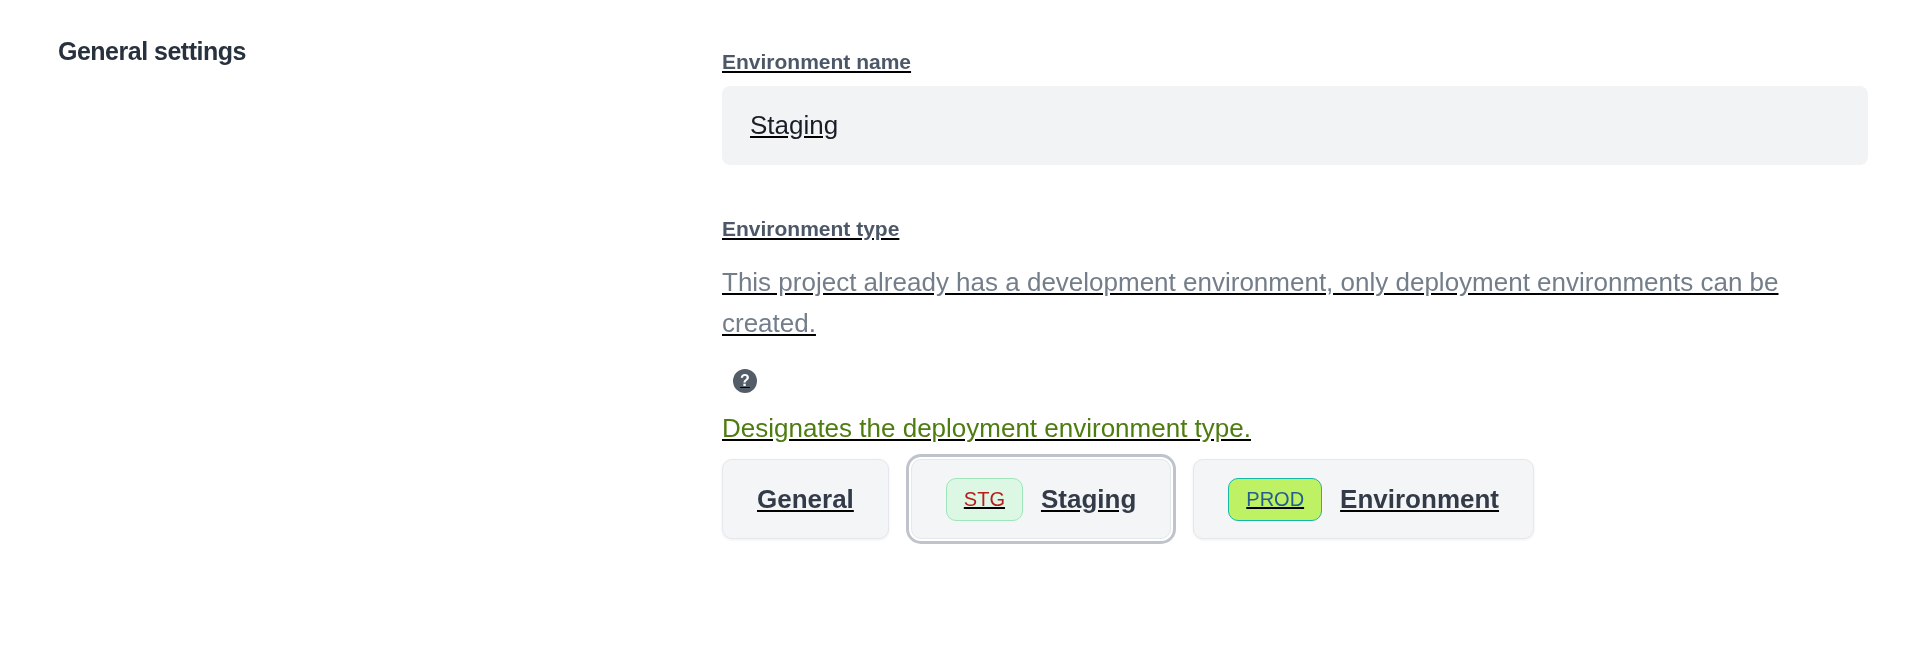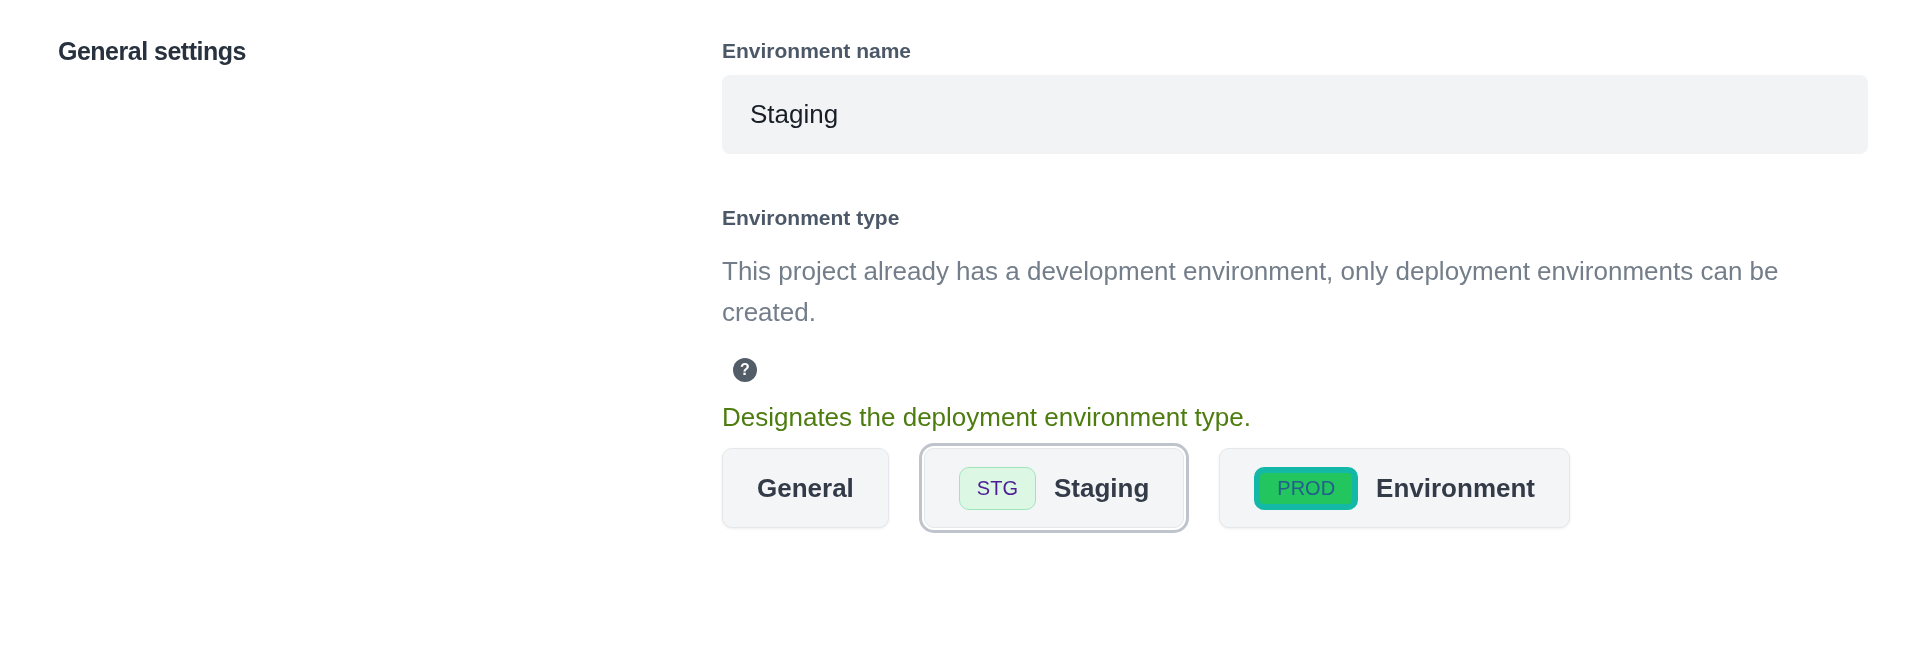--- a/index.html
+++ b/index.html
@@ -20,22 +20,23 @@
   }
   .page-title {
     font-size: 25px;
     font-weight: bold;
     color: #28313e;
     letter-spacing: -0.5px;
     line-height: 1.2;
   }
   .right-col {
     width: 1146px;
-    padding-top: 38px;
+    padding-top: 49px;
     flex: 0 0 auto;
+    text-decoration: underline;
   }
   .field-label {
     font-size: 21px;
     font-weight: bold;
     color: #4c5867;
     line-height: 26px;
     margin-bottom: 11px;
   }
   .text-input {
     display: block;
@@ -82,21 +83,21 @@
   .description-text {
     margin-top: 16px;
     font-size: 26px;
     line-height: 32px;
     color: #4d7c0f;
   }
   .options-row {
     margin-top: 15px;
     display: flex;
     align-items: center;
-    gap: 35px;
+    gap: 22px;
   }
   .option-button {
     height: 80px;
     padding: 0 34px;
     background: #f4f5f7;
     border: 1px solid #e4e7eb;
     border-radius: 10px;
     box-shadow: 0 1px 3px rgba(0,0,0,0.07);
     display: inline-flex;
     align-items: center;
@@ -115,25 +116,25 @@
     padding: 0 17px;
     border-radius: 10px;
     display: inline-flex;
     align-items: center;
     font-size: 20px;
     font-weight: normal;
   }
   .badge-stg {
     background: #ddf7e5;
     border: 1px solid #a0e4ba;
-    color: #4c1d95;
+    color: #b91c1c;
   }
   .badge-prod {
-    background: #22c55e;
-    border: 6px solid #14b8a6;
+    background: #bef264;
+    border: 1px solid #14b8a6;
     color: #235e8e;
   }
 </style>
 </head>
 <body>
 
 <div class="layout">
 
   <div class="left-col">
     <h1 class="page-title">General settings</h1>

